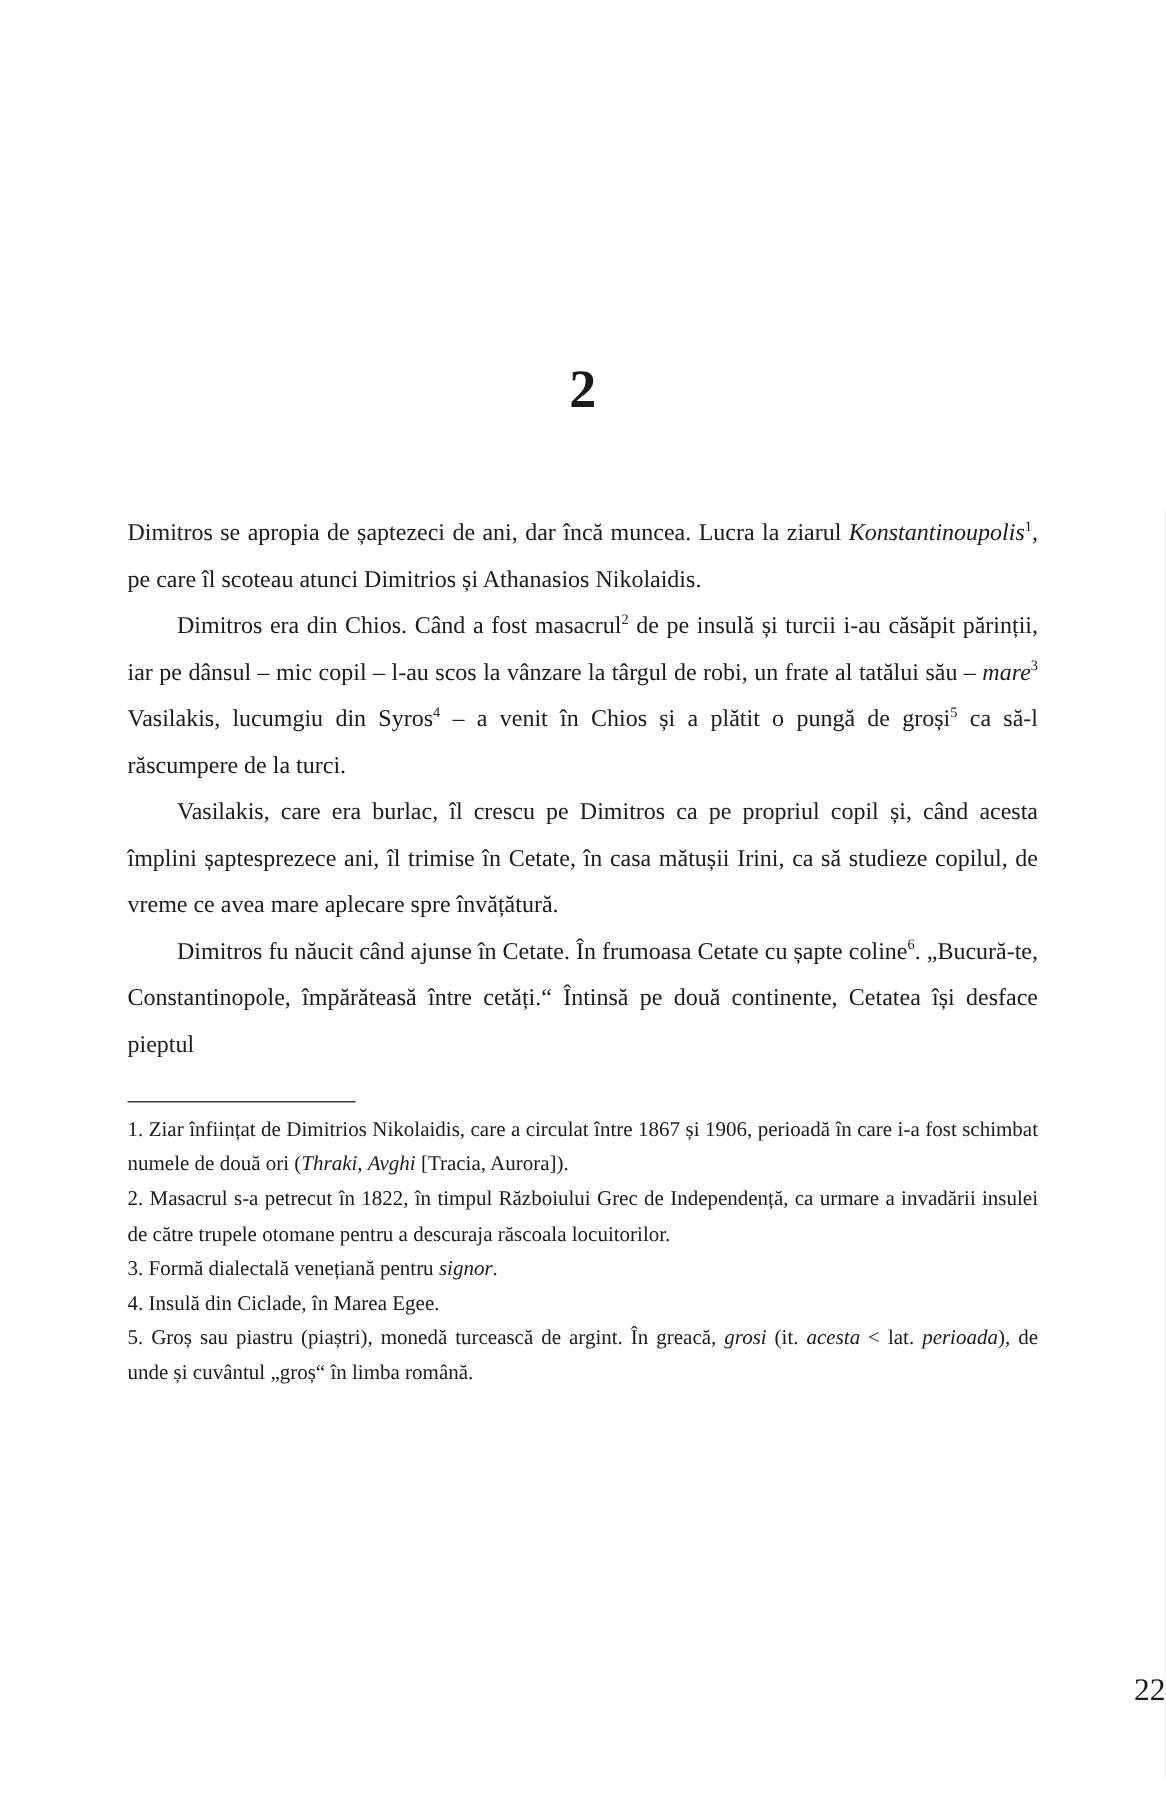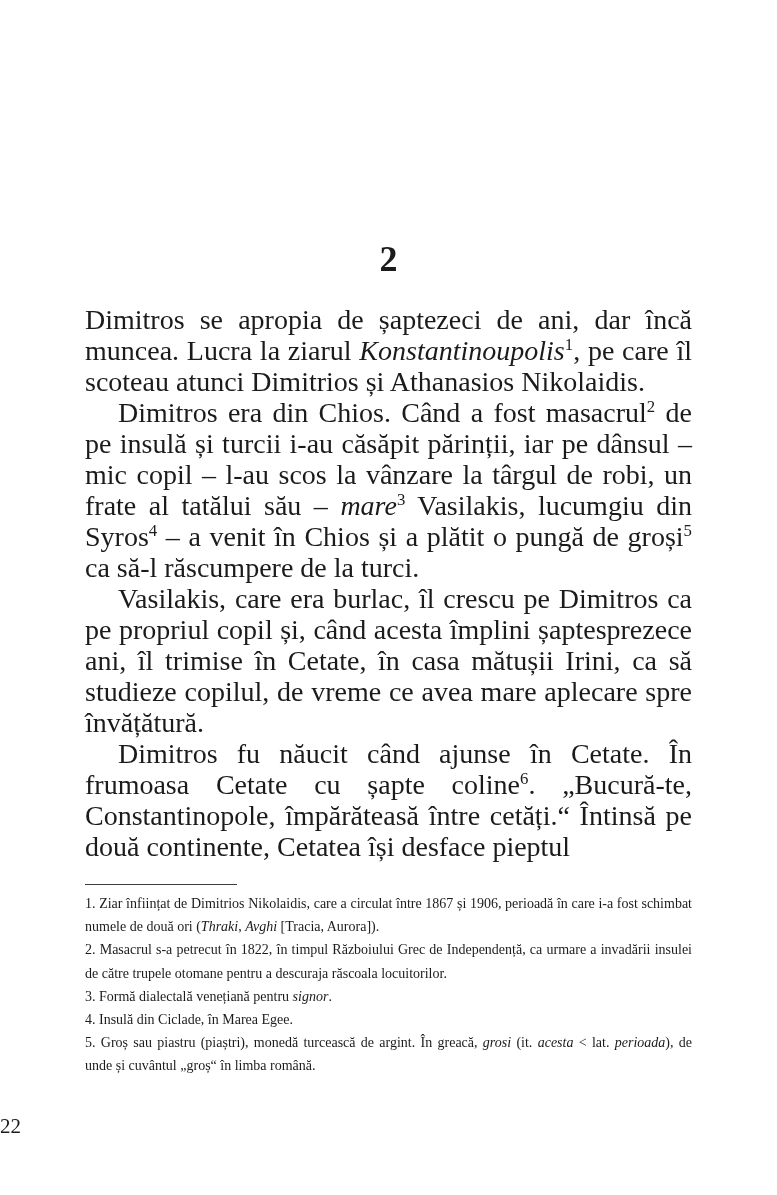--- a/index.html
+++ b/index.html
@@ -24,22 +24,22 @@
     top: 0;
   }
   .chapter-number {
     margin-top: 238px;
     text-align: center;
     font-size: 36px;
     font-weight: 700;
     line-height: 42px;
   }
   .body-text {
-    margin-top: 24px;
-    font-size: 28px;
+    margin-top: 60px;
+    font-size: 16px;
     line-height: 31px;
     text-align: justify;
   }
   .paragraph {
     margin: 0;
     padding: 0;
   }
   .paragraph.indented {
     text-indent: 33px;
   }
@@ -62,21 +62,21 @@
   }
   .footnote {
     margin: 0;
     padding: 0;
   }
   .page-number {
     position: absolute;
     top: 1114px;
     left: 0;
     width: 100%;
-    text-align: left;
+    text-align: right;
     font-size: 21px;
     color: #1b1b1b;
   }
 </style>
 </head>
 <body>
 
 <div class="page">
   <div class="content">
 

